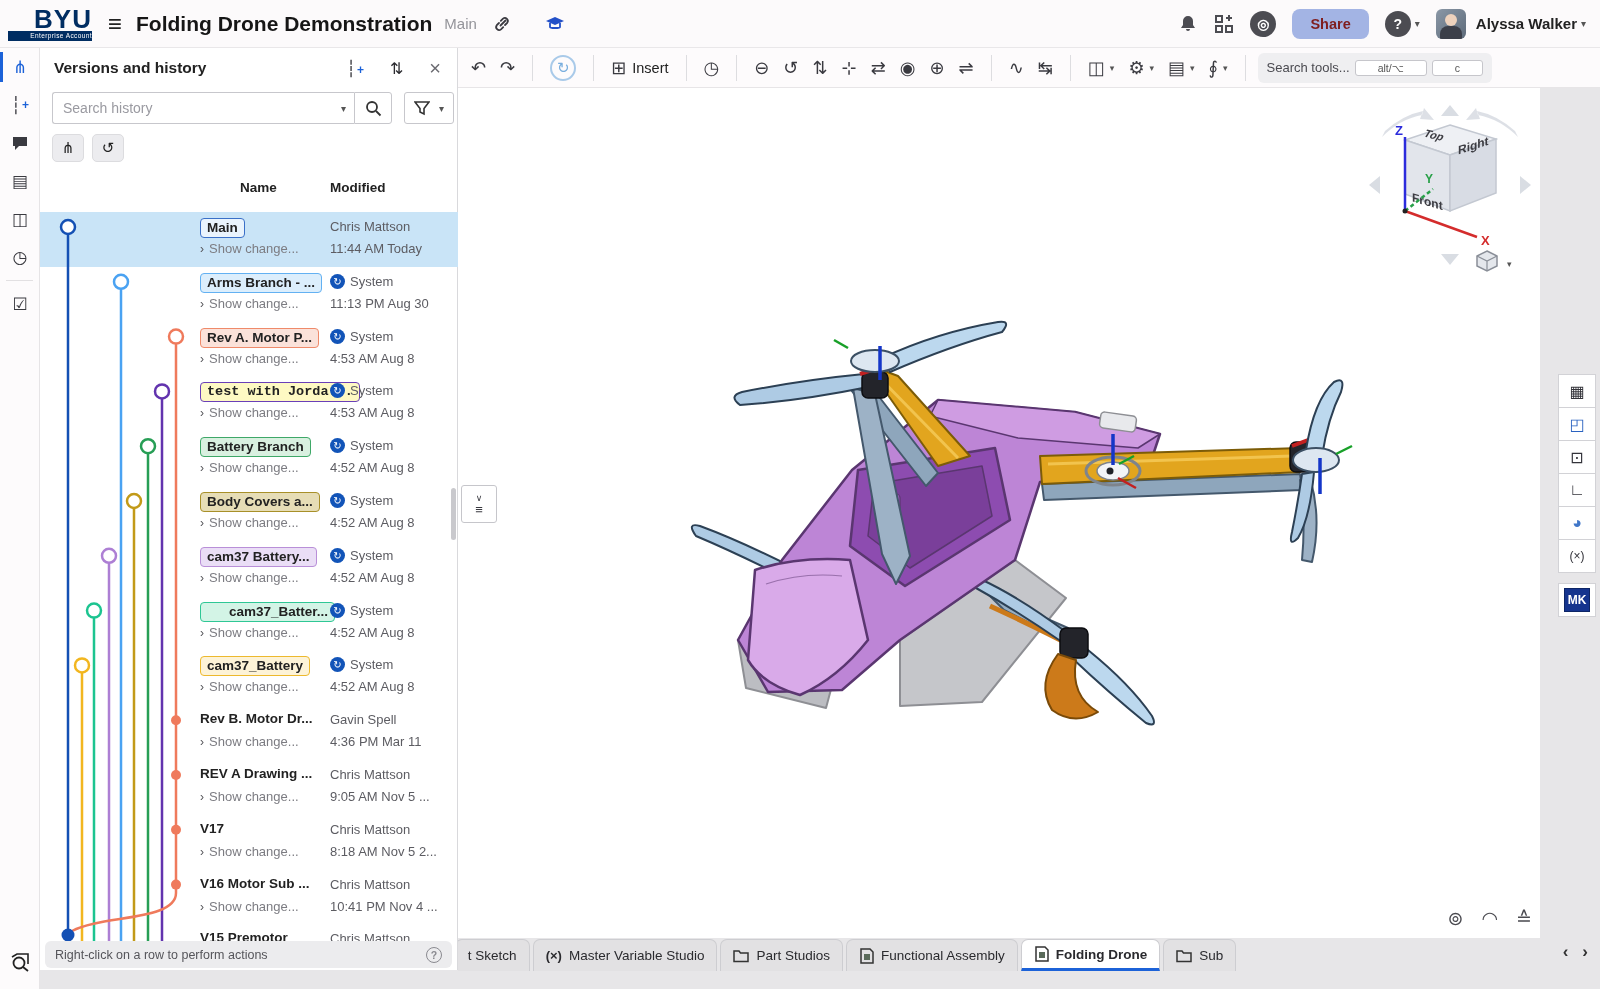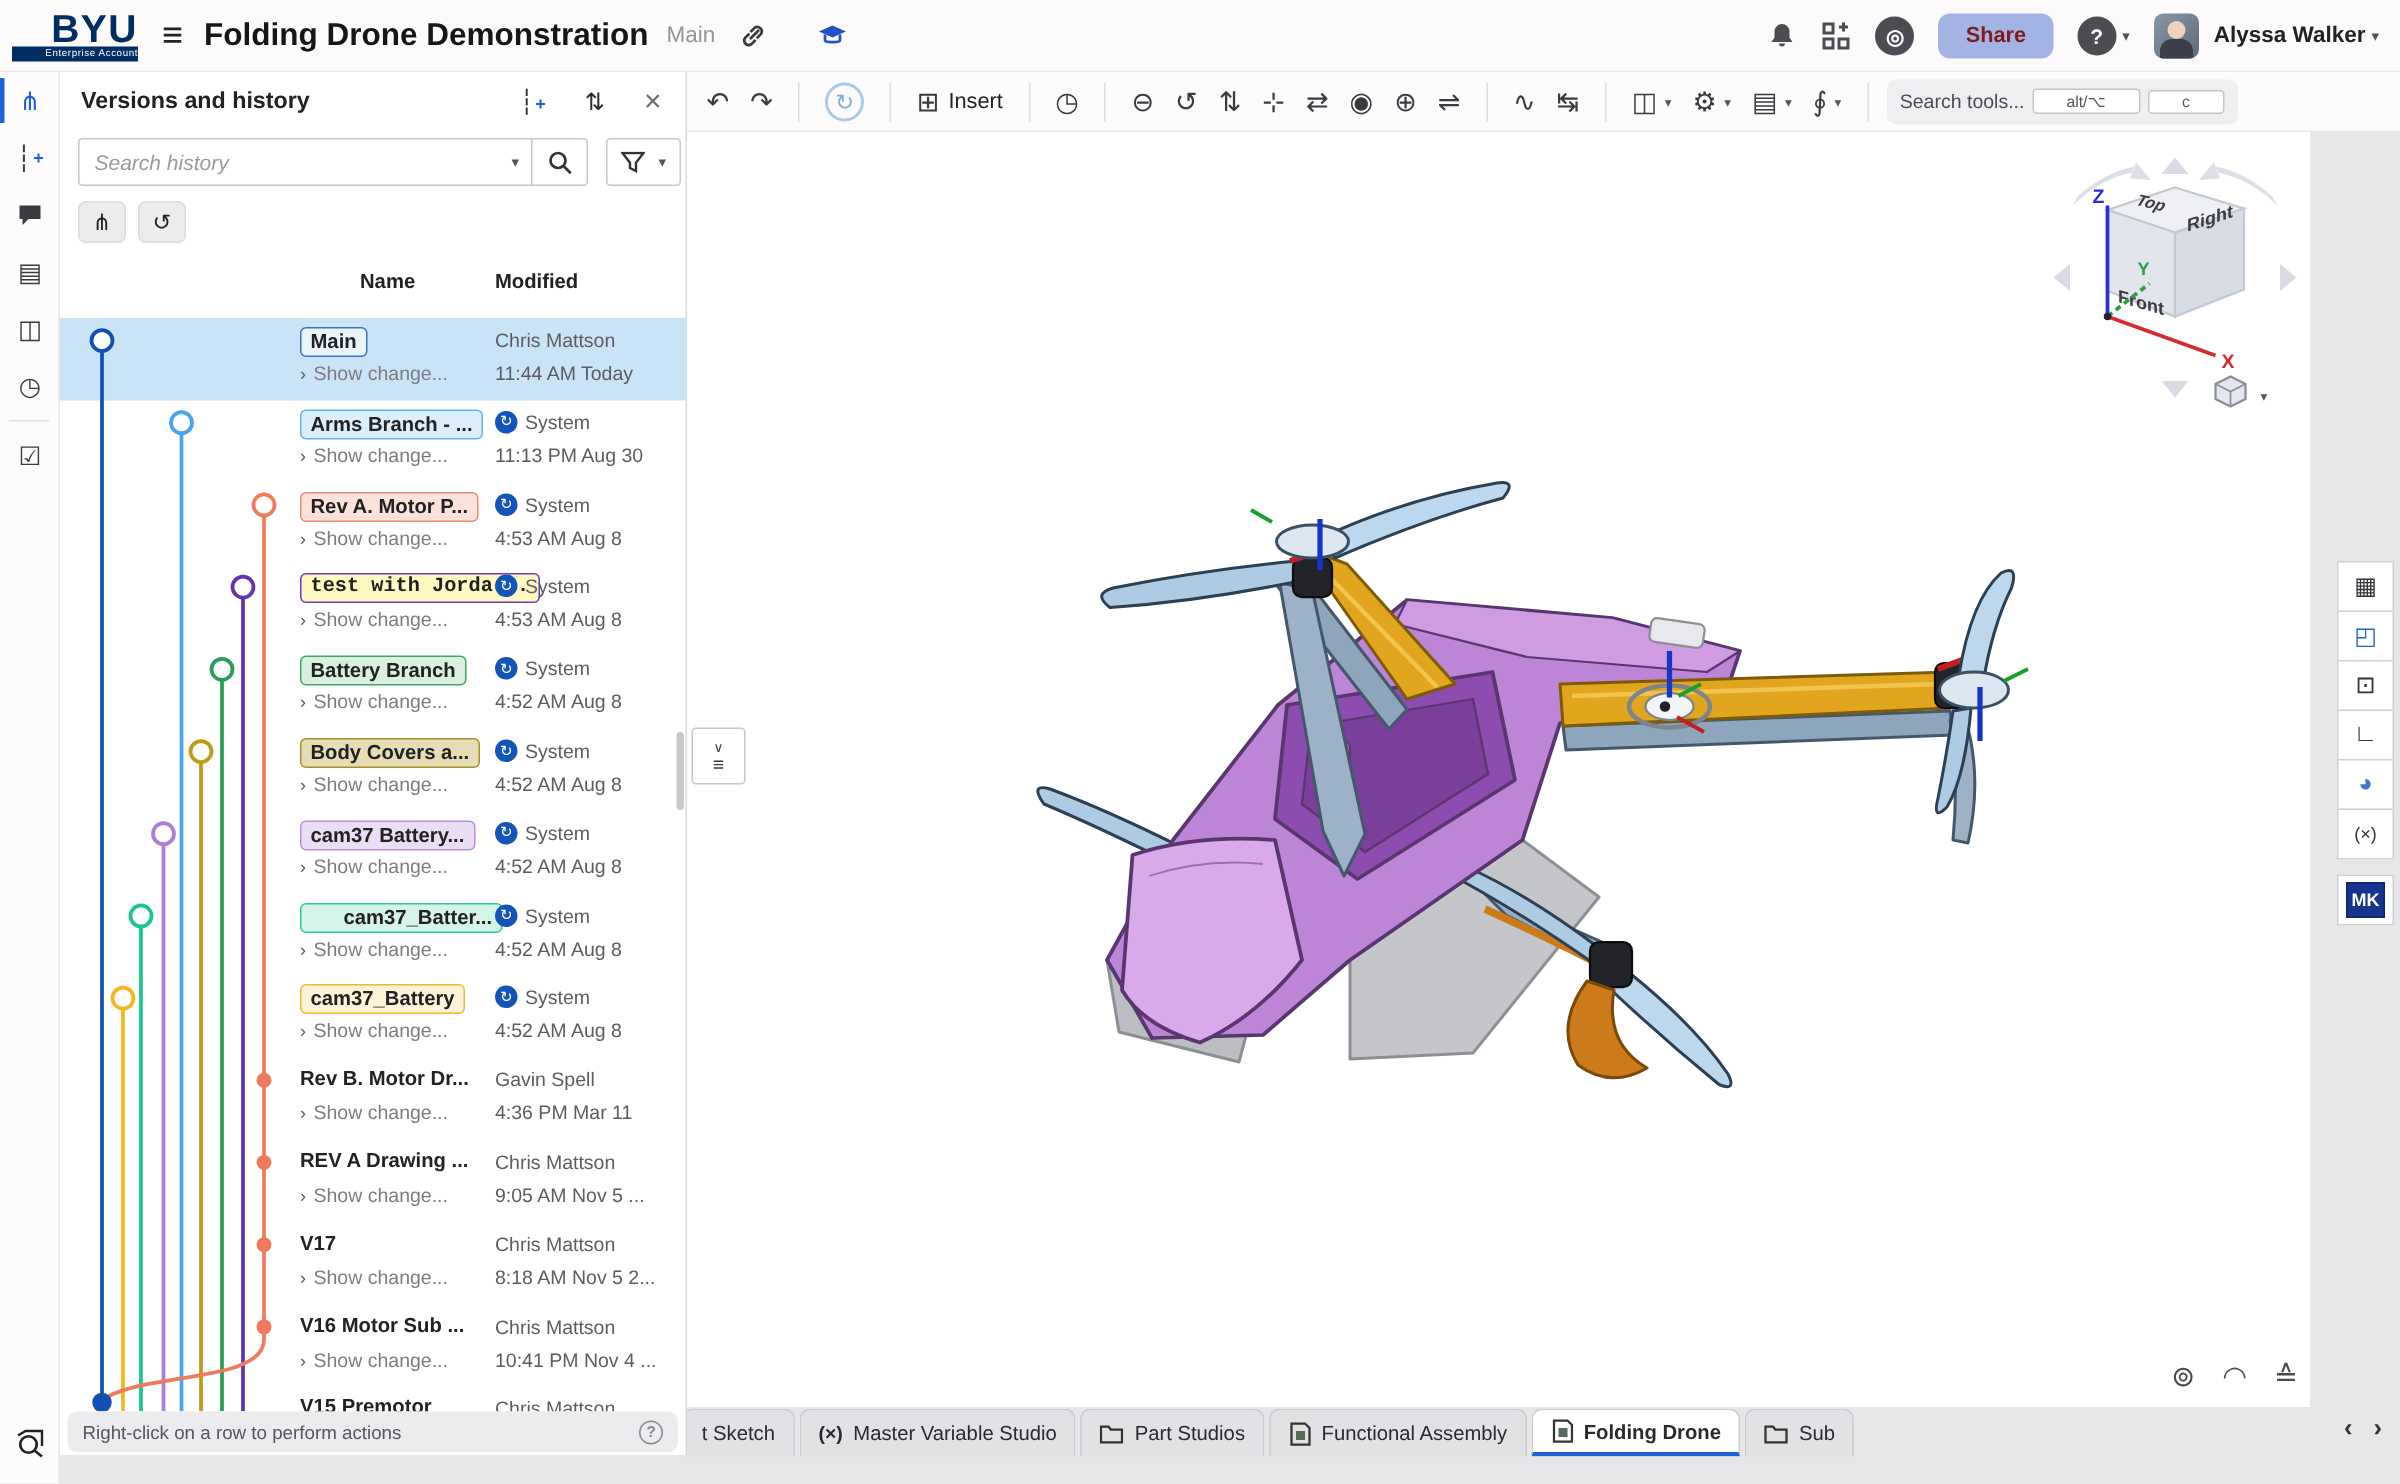--- a/index.html
+++ b/index.html
@@ -42,21 +42,21 @@
   #panel { position:absolute; left:40px; top:48px; width:418px; height:922px; background:#fff;
     border-right:1px solid #d9d9dc; z-index:10; }
   #panel-header { position:absolute; left:0; top:0; right:0; height:40px; display:flex; align-items:center; }
   #panel-title { font-size:15.5px; font-weight:bold; margin-left:14px; }
   #panel-header .ph-ic { margin-left:auto; color:#2b2b30; font-size:16px; cursor:pointer; }
   #ph-ic2,#ph-ic3 { margin-left:26px !important; margin-right:0; }
   #ph-ic3 { margin-right:16px; color:#6a6a70 !important; }
   #search-row { position:absolute; left:12px; top:44px; height:32px; display:flex; }
   #search-box { width:302px; height:32px; border:1px solid #c7c7cc; border-right:none; border-radius:3px 0 0 3px;
     display:flex; align-items:center; background:#fff; }
-  #search-box input { border:none; outline:none; flex:1; font-style:italic; font-size:14px; color:#0f172a;
+  #search-box input { border:none; outline:none; flex:1; font-size:14px; color:#0f172a;
     padding-left:10px; font-family:"Liberation Sans", sans-serif; background:transparent; }
   #search-box input::placeholder { color:#9a9aa1; }
   #search-box .caret { margin-right:8px; }
   #search-btn { width:38px; height:32px; border:1px solid #c7c7cc; border-radius:0 3px 3px 0;
     display:flex; align-items:center; justify-content:center; background:#fff; cursor:pointer; }
   #filter-btn { width:50px; height:32px; border:1px solid #c7c7cc; border-radius:3px; margin-left:12px;
     display:flex; align-items:center; justify-content:center; background:#fff; cursor:pointer; gap:5px; }
   #toggles { position:absolute; left:12px; top:86px; display:flex; gap:8px; }
   .tgl { width:32px; height:28px; background:#ececef; border:1px solid #dcdcdf; border-radius:5px;
     display:flex; align-items:center; justify-content:center; font-size:15px; color:#222; cursor:pointer; }

